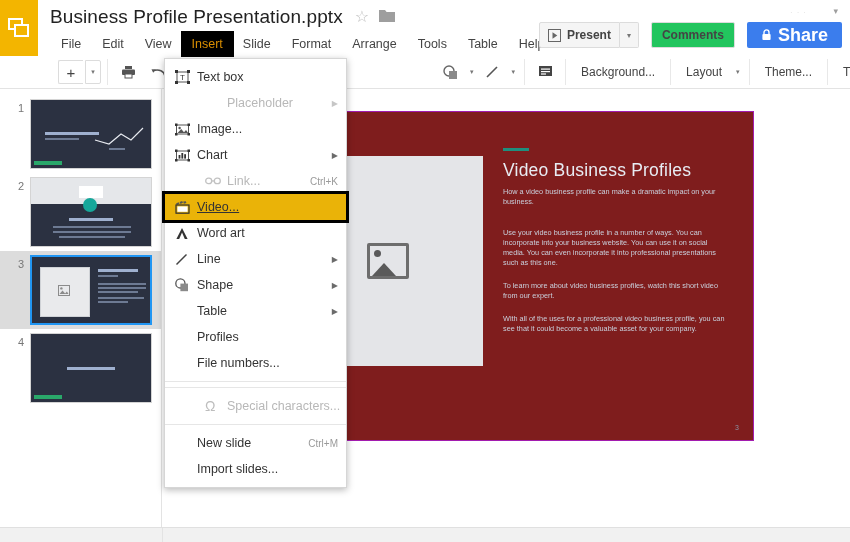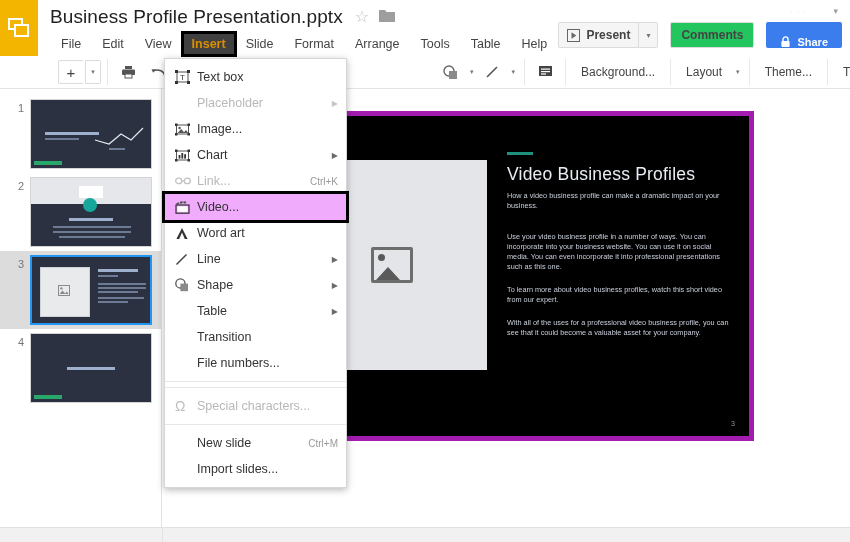--- a/index.html
+++ b/index.html
@@ -23,44 +23,43 @@
   .star-icon{margin-left:12px;font-size:16px;color:#bdbdbd;line-height:1;}
   .folder-icon{margin-left:10px;display:inline-block;}
 
   .menubar{position:absolute;left:52px;top:33px;height:22px;display:flex;align-items:center;gap:3px;}
   .menu-item{
     font-size:12.5px;color:#444;padding:3px 9px;white-space:nowrap;line-height:14px;
   }
   .menu-item.active{
     color:#d98e00;
     outline:3px solid #000;
-    background:#404040;
+    background:#000000;
     position:relative;z-index:6;
     padding:3px 8px;
-    font-weight:bold;
   }
 
   .hdr-right{position:absolute;right:8px;top:22px;display:flex;align-items:center;gap:12px;}
   .present-btn{
     display:flex;align-items:center;gap:6px;background:#f5f5f5;border:1px solid #dcdcdc;
     border-radius:2px;height:24px;padding:0 8px;font-size:12px;color:#444;font-weight:bold;
   }
   .present-caret{
     width:18px;height:24px;border:1px solid #dcdcdc;border-left:none;background:#f5f5f5;
     display:flex;align-items:center;justify-content:center;font-size:8px;color:#777;border-radius:0 2px 2px 0;
   }
   .present-group{display:flex;align-items:stretch;}
   .present-group .present-btn{border-radius:2px 0 0 2px;}
   .comments-btn{
     background:#22c55e;border:1px solid #dcdcdc;border-radius:2px;height:24px;padding:0 10px;
     display:flex;align-items:center;font-size:12px;color:#444;font-weight:bold;
   }
   .share-btn{
     background:#3b7ded;border-radius:2px;height:26px;padding:0 14px;color:#fff;
-    display:flex;align-items:flex-end;gap:6px;font-size:11px;font-weight:bold;
+    display:flex;align-items:center;gap:6px;font-size:18px;font-weight:bold;
   }
   .chevron-top{position:absolute;right:12px;top:6px;font-size:9px;color:#9e9e9e;}
   .faint-dots{position:absolute;right:40px;top:8px;font-size:8px;color:#e4e4e4;letter-spacing:4px;}
 
   
   .toolbar{
     position:absolute;left:0;top:56px;right:0;height:32px;background:#fff;
     border-bottom:1px solid #e3e3e3;display:flex;align-items:center;padding-left:52px;
   }
   .tb-group{display:flex;align-items:center;height:26px;padding:0 6px;border-right:1px solid #e8e8e8;gap:2px;}
@@ -90,21 +89,21 @@
   .mini-green{position:absolute;left:3px;bottom:3px;width:28px;height:4px;background:#2aa86a;}
   .mini-line{position:absolute;background:#6d7a93;height:1.5px;}
   .mini-title{position:absolute;background:#9fb0cf;height:3px;}
   .mini-white{position:absolute;background:#fff;}
   .mini-gray{position:absolute;background:#e5e7ea;}
   .mini-teal{position:absolute;border-radius:50%;background:#16a79a;}
   .mini-imgbox{position:absolute;background:#e9eaec;border:1px solid #cfd2d6;}
 
   .canvas-wrap{flex:1;background:#fff;position:relative;display:flex;align-items:flex-start;justify-content:center;padding-top:22px;}
   .slide{
-    width:496px;height:330px;background:#000000;position:relative;border:5px solid #a21caf;box-sizing:border-box;
+    width:496px;height:330px;background:#7f1d1d;position:relative;border:1px solid #a21caf;box-sizing:border-box;
   }
   .slide-imgbox{
     position:absolute;left:34px;top:44px;width:190px;height:210px;background:#e4e5e8;
     display:flex;align-items:center;justify-content:center;
   }
   .ph-icon{width:36px;height:30px;border:3px solid #6d6d6d;border-radius:2px;position:relative;background:#e4e5e8;}
   .ph-icon:before{content:"";position:absolute;left:4px;top:4px;width:7px;height:7px;border-radius:50%;background:#5a5a5a;}
   .ph-icon:after{
     content:"";position:absolute;left:2px;bottom:0;width:0;height:0;
     border-left:12px solid transparent;border-right:12px solid transparent;border-bottom:13px solid #5a5a5a;
@@ -121,22 +120,22 @@
 
   
   .dropdown{
     position:absolute;left:164px;top:58px;width:183px;background:#fff;
     border:1px solid #d6d6d6;box-shadow:0 2px 7px rgba(0,0,0,.28);z-index:40;
     padding:5px 0 5px 0;box-sizing:border-box;
   }
   .dd-item{
     display:flex;align-items:center;height:26px;padding:0 8px 0 10px;font-size:12.5px;color:#333;position:relative;
   }
-  .dd-item.disabled{color:#b8b8b8;}
-  .dd-item.boxed{outline:3px solid #000;z-index:3;background:#f0abfc;}
+  .dd-item.disabled{color:#b8b8b8;margin-left:30px;}
+  .dd-item.boxed{outline:3px solid #000;z-index:3;background:#eab308;text-decoration:underline;}
   .dd-ico{width:22px;min-width:22px;display:flex;align-items:center;justify-content:flex-start;color:#4a4a4a;}
   .dd-label{flex:1;white-space:nowrap;}
   .dd-short{font-size:10px;color:#9a9a9a;margin-left:8px;white-space:nowrap;}
   .dd-arrow{font-size:8px;color:#6b6b6b;margin-left:8px;}
   .dd-item.disabled .dd-arrow{color:#c6c6c6;}
   .dd-sep{height:1px;background:#e6e6e6;margin:5px 0;}
   .ico-svg{display:block;}
 </style>
 </head>
 <body>
@@ -457,21 +456,21 @@
     </div>
 
     <div class="dd-item">
       <span class="dd-ico"></span>
       <span class="dd-label">Table</span>
       <span class="dd-arrow">▶</span>
     </div>
 
     <div class="dd-item">
       <span class="dd-ico"></span>
-      <span class="dd-label">Transition</span>
+      <span class="dd-label">Profiles</span>
     </div>
 
     <div class="dd-item">
       <span class="dd-ico"></span>
       <span class="dd-label">File numbers...</span>
     </div>
 
     <div class="dd-sep"></div>
 
 

